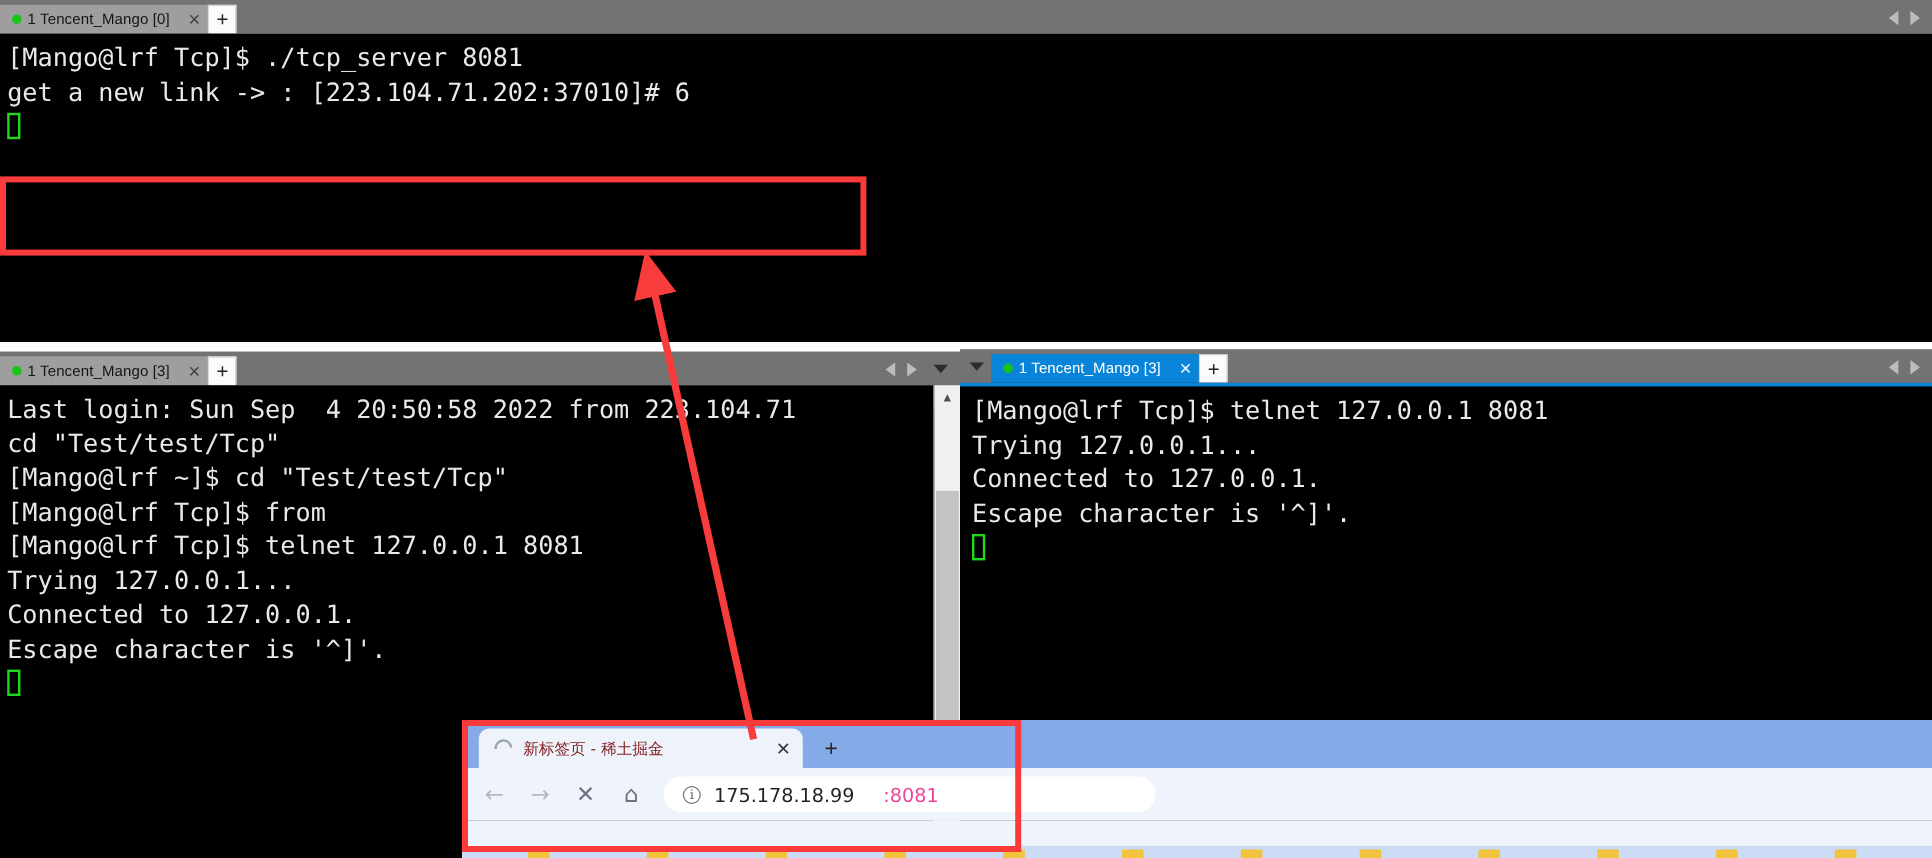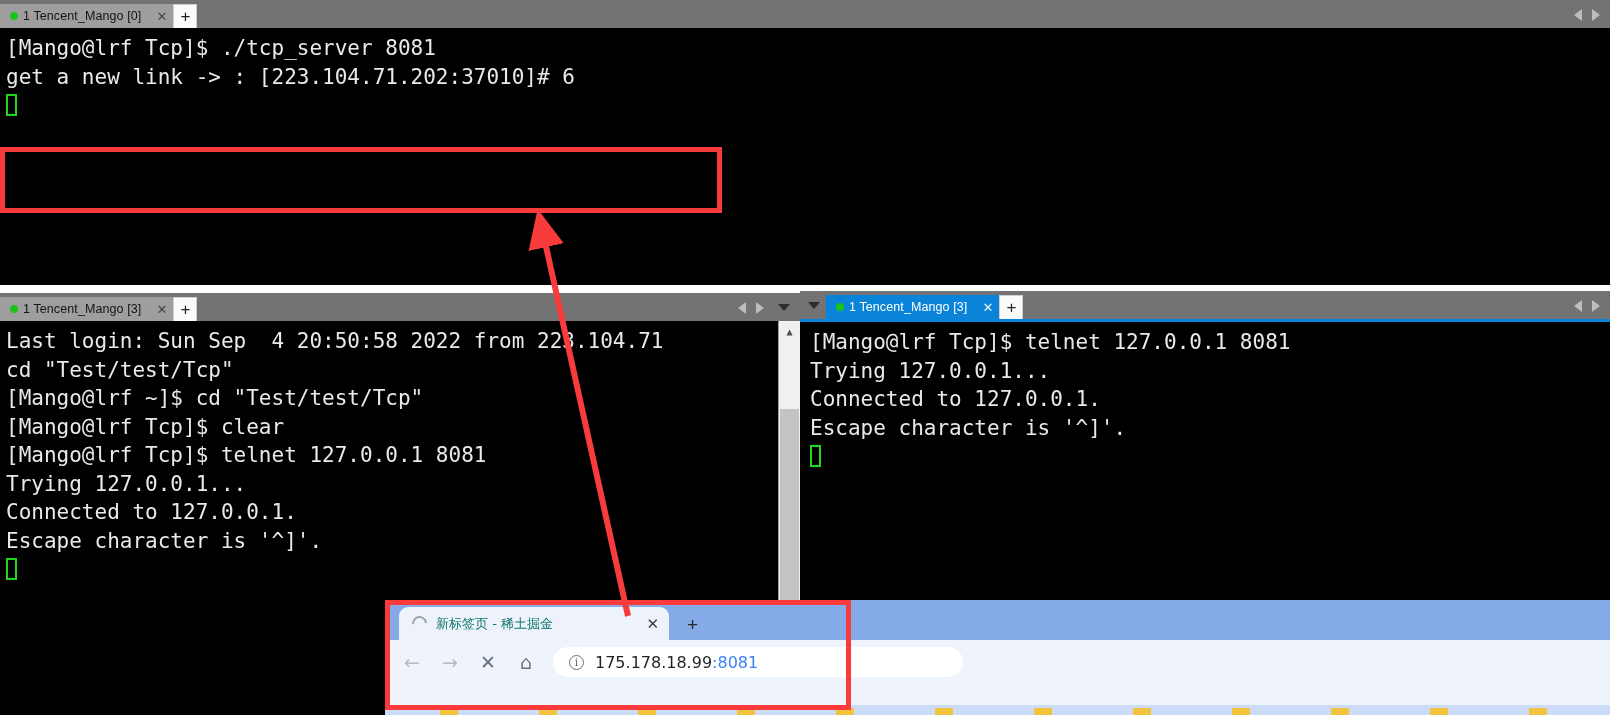--- a/index.html
+++ b/index.html
@@ -87,21 +87,21 @@
     height: 33px; background: #eef2fb; border-radius: 9px 9px 0 0;
     display: flex; align-items: center; gap: 9px; padding: 0 10px 0 13px;
     min-width: 270px; position: relative;
   }
   .br-spinner {
     width: 15px; height: 15px; border-radius: 50%;
     border: 2px solid #9aa3ae; border-right-color: transparent; border-bottom-color: transparent;
     transform: rotate(40deg); flex: 0 0 auto;
   }
   .br-tabtitle {
-    font-size: 13px; color: #0f766e; flex: 1 1 auto;
+    font-size: 13px; color: #7f1d1d; flex: 1 1 auto;
     font-family: "DejaVu Sans", sans-serif; white-space: nowrap; overflow: hidden;
   }
   .br-tabclose { font-size: 15px; color: #3c3c3c; margin-left: 6px; }
   .br-newtab { font-size: 19px; color: #2a2a2a; margin: 0 0 6px 18px; line-height: 1; }
   .br-toolbar {
     background: #eff3fb; display: flex; align-items: center; gap: 0; padding: 0 8px;
   }
   .br-btn {
     width: 38px; height: 34px; display: flex; align-items: center; justify-content: center;
     color: #6b7280; font-size: 19px; font-family: "DejaVu Sans", sans-serif;
@@ -110,21 +110,21 @@
   .br-omnibox {
     flex: 1 1 auto; height: 30px; background: #ffffff; border-radius: 15px;
     display: flex; align-items: center; gap: 11px; padding: 0 16px; margin-left: 8px;
   }
   .br-infoicon {
     width: 15px; height: 15px; border-radius: 50%; border: 1.4px solid #6d737c;
     display: flex; align-items: center; justify-content: center;
     font-size: 11px; color: #5d636b; font-family: "DejaVu Serif", serif; line-height: 1;
   }
   .br-url { font-size: 16px; color: #1f2328; font-family: "DejaVu Sans", sans-serif; }
-  .br-url .dimpart { color: #3b82f6; }
+  .br-url .dimpart { color: #ec4899; padding-left: 24px; }
   .br-bookmarkbar { background: #ccdcf6; width: 100%; position: relative; }
   .bm {
     position: absolute; top: 3px; width: 18px; height: 8px; background: #f2c33c;
     border-radius: 1px;
   }
   .br-body { background: #eff3fb; width: 100%; }
 
   
   .redbox { position: absolute; border: 5px solid #fb3b3b; pointer-events: none; }
   #arrow-svg { position: absolute; left: 0; top: 0; pointer-events: none; }
@@ -170,21 +170,21 @@
         <span class="ar left"></span>
         <span class="ar right"></span>
         <span class="dn"></span>
       </div>
     </div>
     <div class="term" style="top:28px;">
       <div class="lines">
         <div class="line">Last login: Sun Sep  4 20:50:58 2022 from 223.104.71</div>
         <div class="line">cd "Test/test/Tcp"</div>
         <div class="line">[Mango@lrf ~]$ cd "Test/test/Tcp"</div>
-        <div class="line">[Mango@lrf Tcp]$ clear</div>
+        <div class="line">[Mango@lrf Tcp]$ from</div>
         <div class="line">[Mango@lrf Tcp]$ telnet 127.0.0.1 8081</div>
         <div class="line">Trying 127.0.0.1...</div>
         <div class="line">Connected to 127.0.0.1.</div>
         <div class="line">Escape character is '^]'.</div>
         <div class="line"><span class="cursor"></span></div>
       </div>
       <div class="vscroll">
         <div class="btn-up">▲</div>
         <div class="thumb"></div>
       </div>

